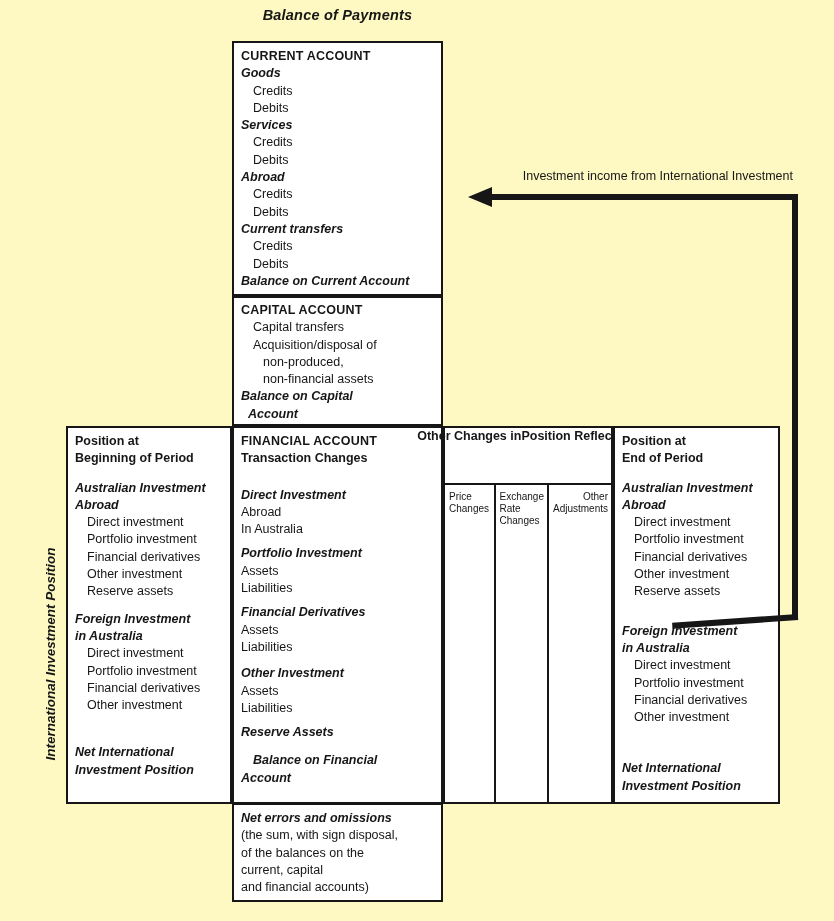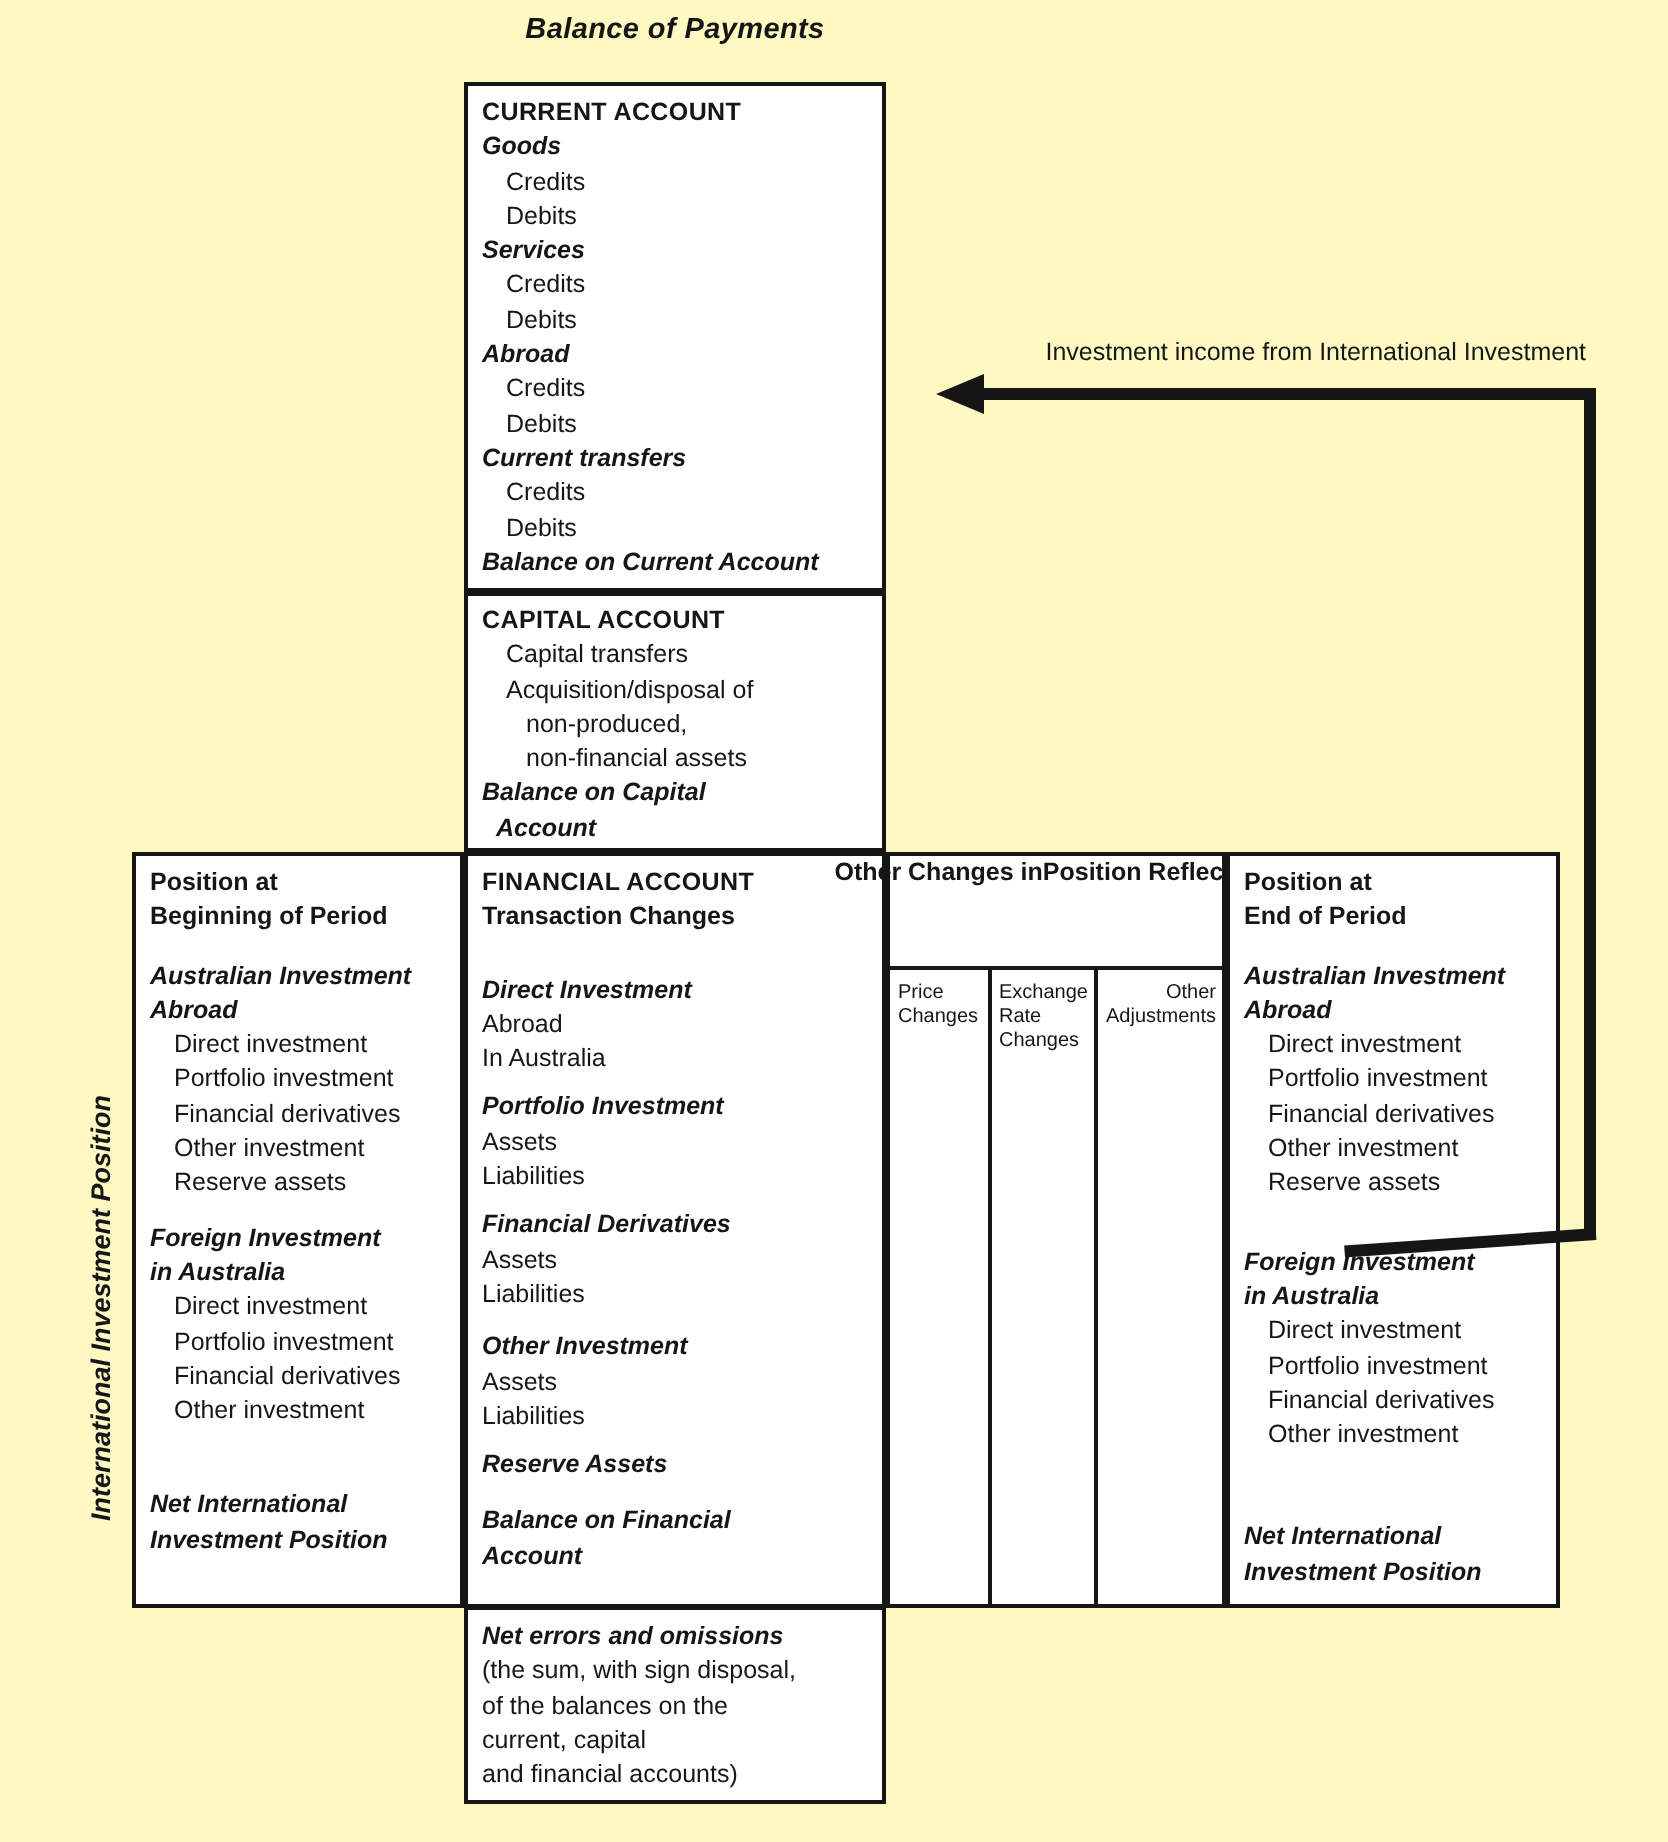--- a/index.html
+++ b/index.html
@@ -102,21 +102,21 @@
       <div class="line bi" style="margin-top: 7px;">Portfolio Investment</div>
       <div class="line r">Assets</div>
       <div class="line r">Liabilities</div>
       <div class="line bi" style="margin-top: 7px;">Financial Derivatives</div>
       <div class="line r">Assets</div>
       <div class="line r">Liabilities</div>
       <div class="line bi" style="margin-top: 9px;">Other Investment</div>
       <div class="line r">Assets</div>
       <div class="line r">Liabilities</div>
       <div class="line bi" style="margin-top: 7px;">Reserve Assets</div>
-      <div class="line bi" style="margin-top: 11px;">Balance on Financial</div>
+      <div class="line bi" style="margin-top: 11px; margin-left: 12px;">Balance on Financial</div>
       <div class="line bi">Account</div>
     </div>
 
   <div class="box neterrors">
       <div class="line bi">Net errors and omissions</div>
       <div class="line r">(the sum, with sign disposal,</div>
       <div class="line r">of the balances on the</div>
       <div class="line r">current, capital</div>
       <div class="line r">and financial accounts)</div>
     </div>

